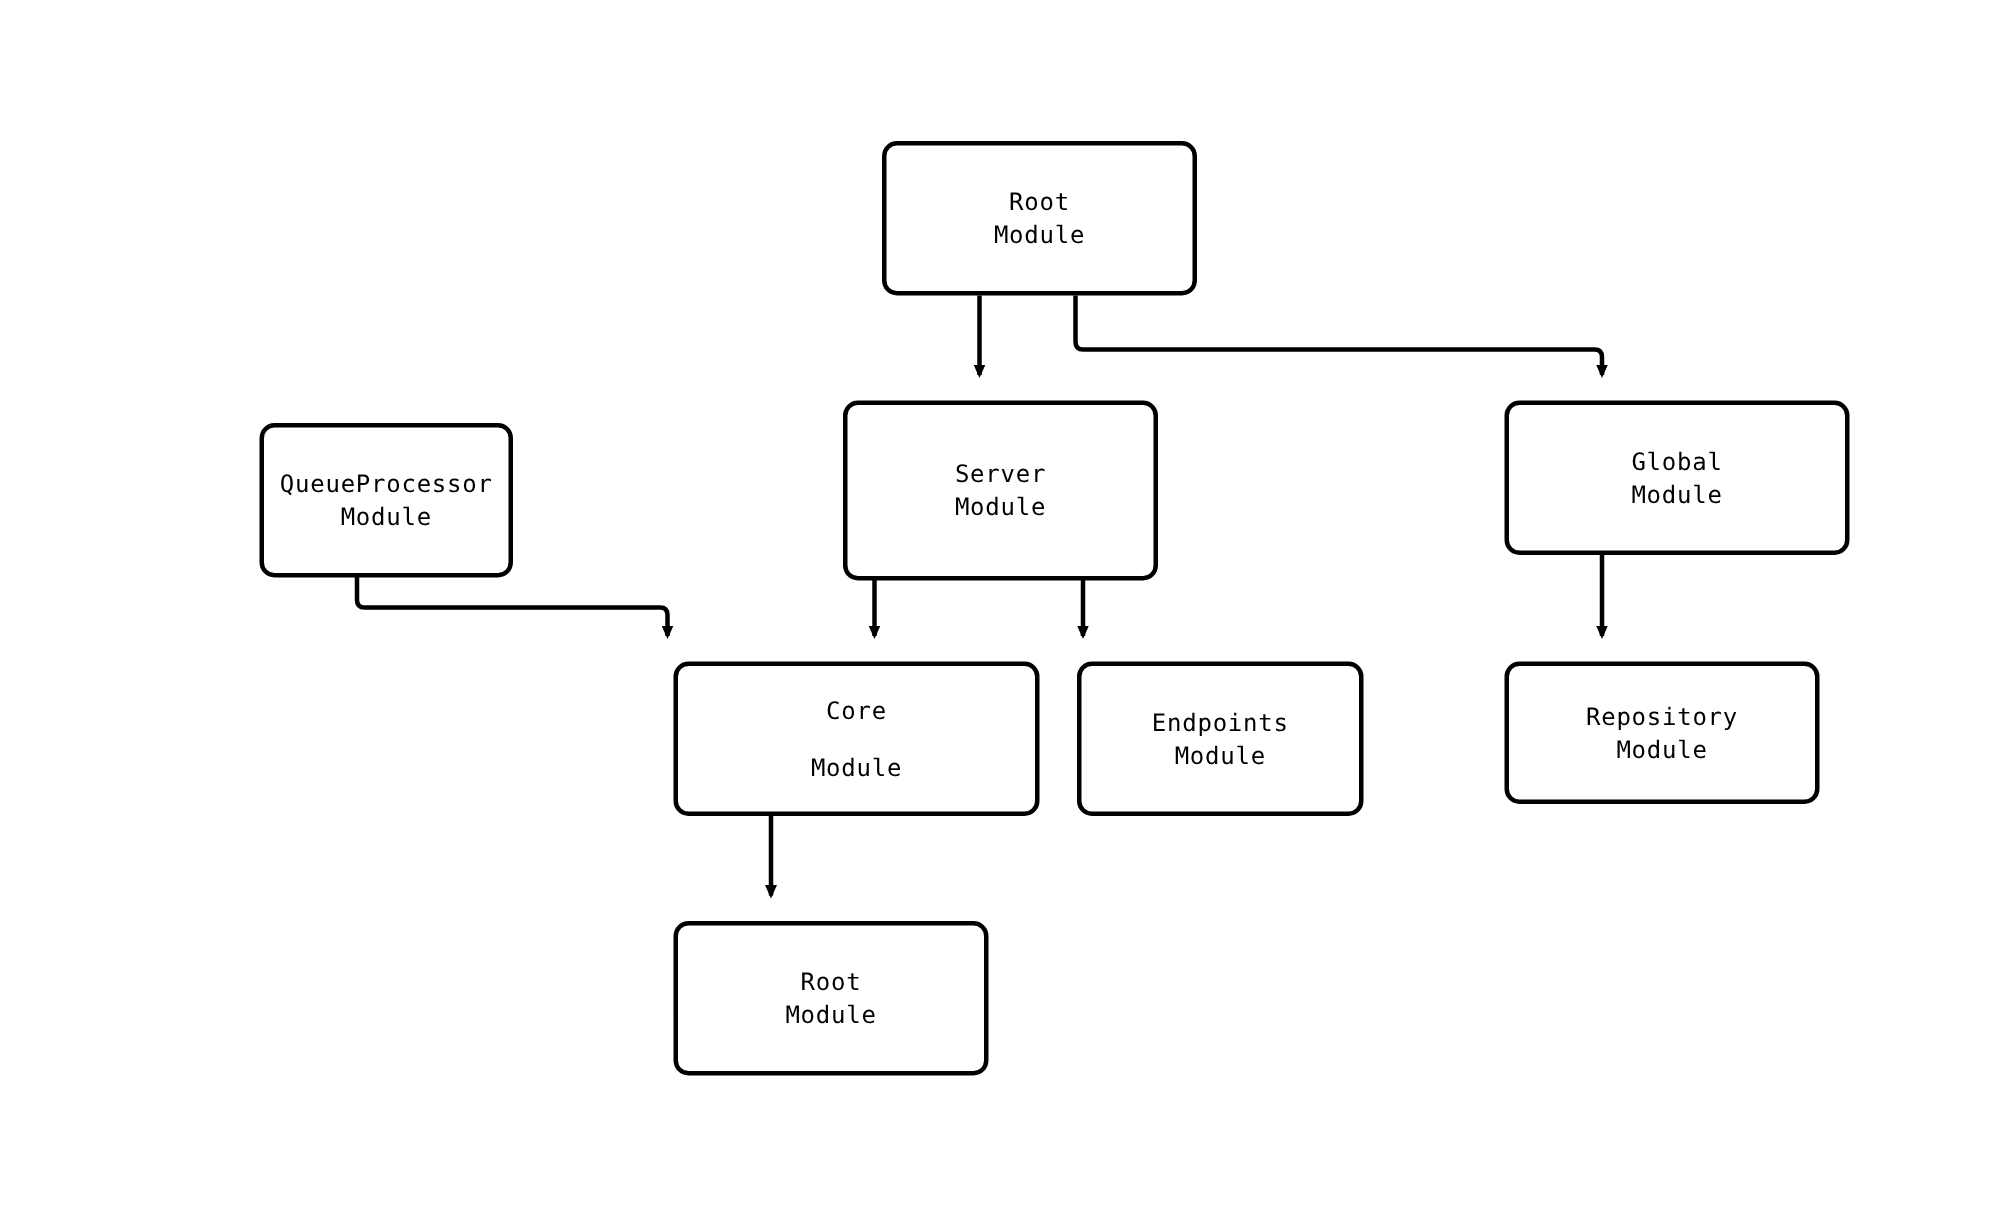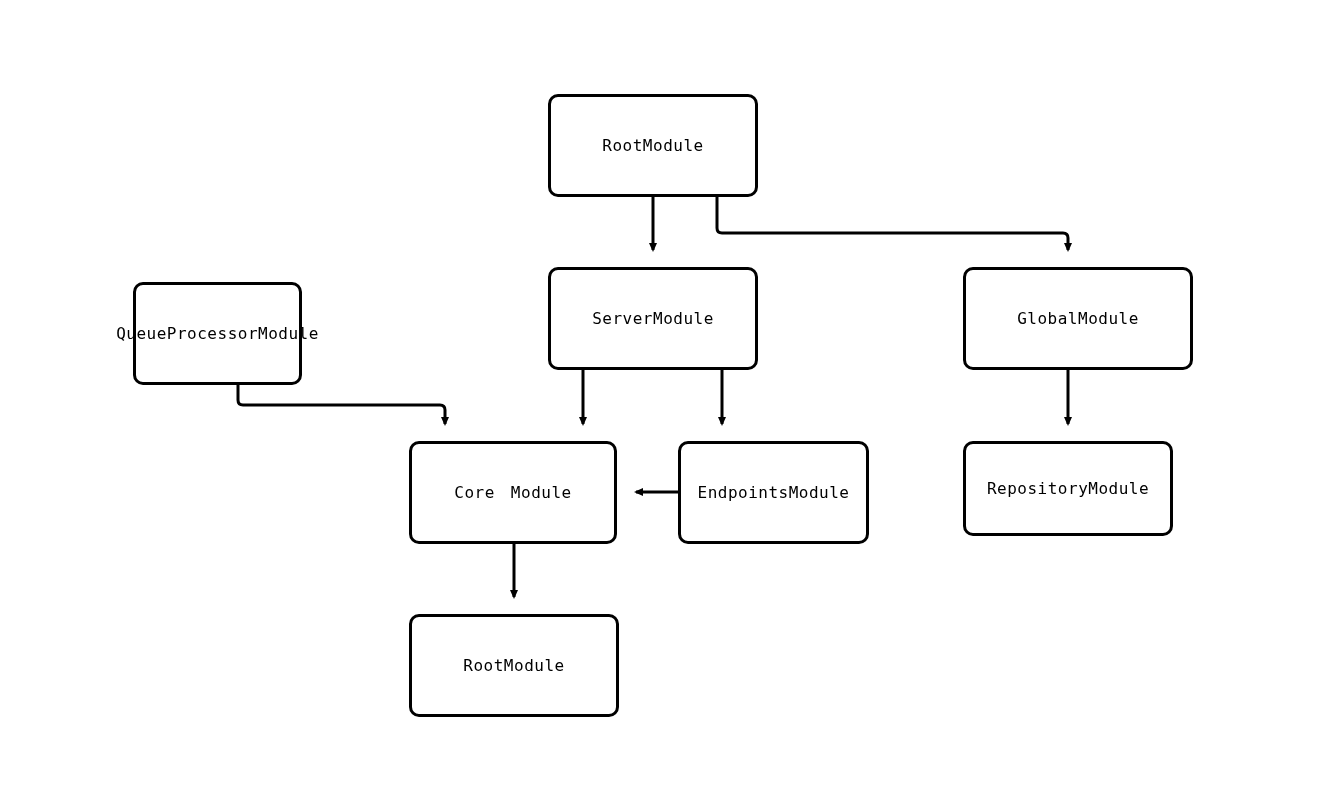--- a/index.html
+++ b/index.html
@@ -24,29 +24,30 @@
     width: 1337px;
     height: 809px;
   }
   .node {
     position: absolute;
     box-sizing: border-box;
     border: 3px solid #000000;
     border-radius: 10px;
     background: #ffffff;
     display: flex;
-    flex-direction: row;
+    flex-direction: column;
     align-items: center;
     justify-content: center;
     text-align: center;
     font-family: "DejaVu Sans Mono", monospace;
     font-size: 16px;
     line-height: 22px;
     color: #000000;
     letter-spacing: 0.5px;
+    margin-left: 40px;
   }
   .node .line1, .node .line2 {
     display: block;
     white-space: pre;
   }
 </style>
 </head>
 <body>
 
 <div id="canvas">
@@ -94,31 +95,31 @@
   <div class="node" style="left:548px; top:94px; width:210px; height:103px;">
     <span class="line1">Root</span>
     <span class="line2">Module</span>
   </div>
 
   <div class="node" style="left:133px; top:282px; width:169px; height:103px;">
     <span class="line1">QueueProcessor</span>
     <span class="line2">Module</span>
   </div>
 
-  <div class="node" style="left:548px; top:267px; width:210px; height:103px;">
+  <div class="node" style="left:522px; top:267px; width:210px; height:120px;">
     <span class="line1">Server</span>
     <span class="line2">Module</span>
   </div>
 
   <div class="node" style="left:963px; top:267px; width:230px; height:103px;">
     <span class="line1">Global</span>
     <span class="line2">Module</span>
   </div>
 
-  <div class="node" style="left:409px; top:441px; width:208px; height:103px;gap:16px;">
+  <div class="node" style="left:409px; top:441px; width:244px; height:103px;gap:16px;">
     <span class="line1">Core</span>
     <span class="line2">Module</span>
   </div>
 
   <div class="node" style="left:678px; top:441px; width:191px; height:103px;">
     <span class="line1">Endpoints</span>
     <span class="line2">Module</span>
   </div>
 
   <div class="node" style="left:963px; top:441px; width:210px; height:95px;">

